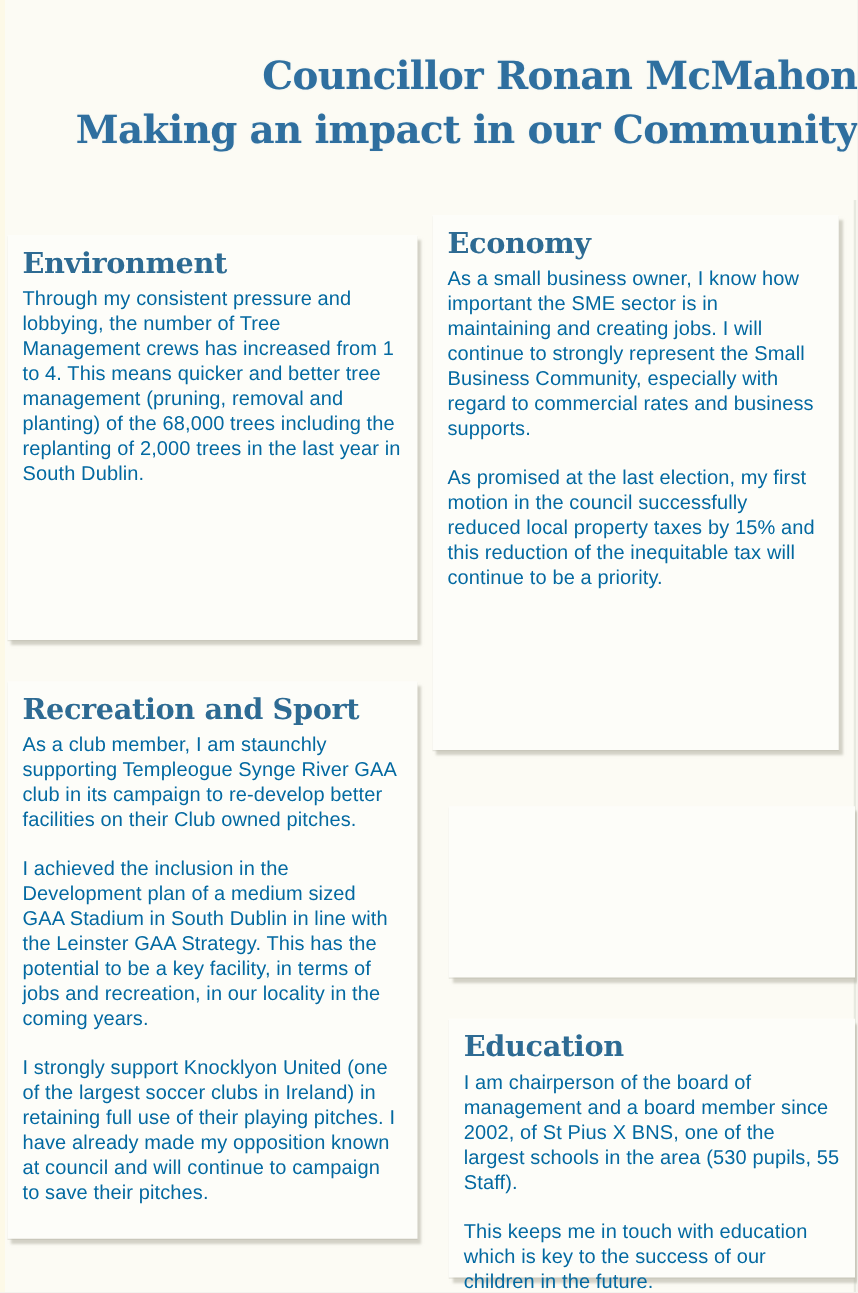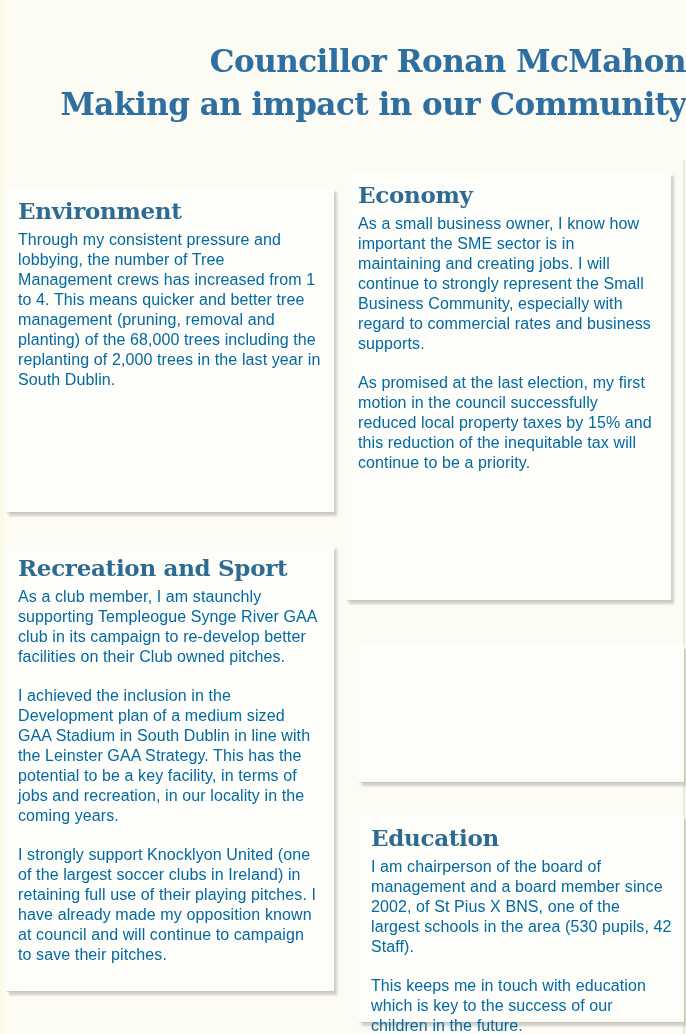--- a/index.html
+++ b/index.html
@@ -95,17 +95,17 @@
     <h2>Economy</h2>
     <p>As a small business owner, I know how important the SME sector is in maintaining and creating jobs. I will continue to strongly represent the Small Business Community, especially with regard to commercial rates and business supports.</p>
     <p>As promised at the last election, my first motion in the council successfully reduced local property taxes by 15% and this reduction of the inequitable tax will continue to be a priority.</p>
   </section>
 
   <section class="card" id="card-bus">
   </section>
 
   <section class="card" id="card-education">
     <h2>Education</h2>
-    <p>I am chairperson of the board of management and a board member since 2002, of St Pius X BNS, one of the largest schools in the area (530 pupils, 42 Staff).</p>
+    <p>I am chairperson of the board of management and a board member since 2002, of St Pius X BNS, one of the largest schools in the area (530 pupils, 55 Staff).</p>
     <p>This keeps me in touch with education which is key to the success of our children in the future.</p>
   </section>
 
 </div>
 
 </body></html>

